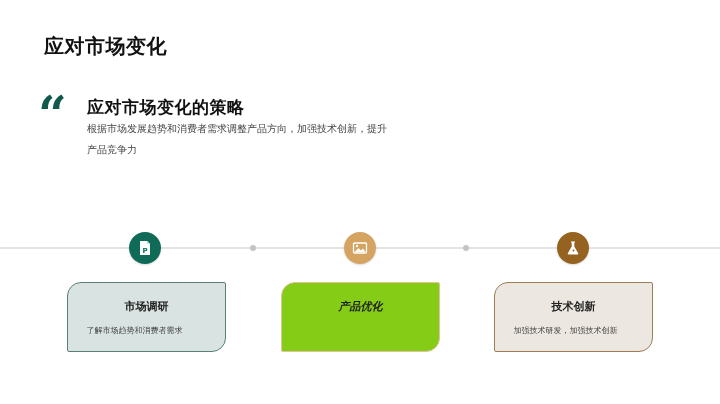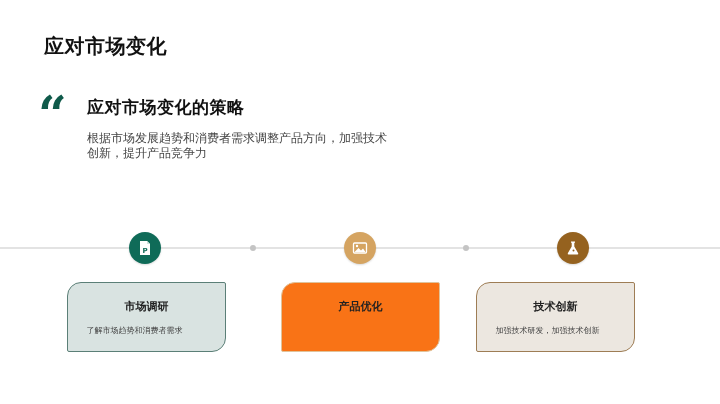--- a/index.html
+++ b/index.html
@@ -22,23 +22,23 @@
       font-family: "DejaVu Serif", "Liberation Serif", serif;
       font-size: 50px; font-weight: bold; line-height: 50px;
       color: #0f5a4a;
     }
     .quote-heading {
       position: absolute; left: 87px; top: 96px;
       font-size: 17px; font-weight: bold; color: #111;
       letter-spacing: 0.5px;
     }
     .quote-body {
-      position: absolute; left: 87px; top: 131px;
+      position: absolute; left: 87px; top: 118px;
       width: 300px;
-      font-size: 12px; line-height: 15px; color: #444;
+      font-size: 10px; line-height: 21px; color: #444;
     }
 
     .timeline-line {
       position: absolute; left: 0; top: 247px; width: 720px; height: 2px;
       background: #e3e3e3;
     }
     .timeline-dot {
       position: absolute; top: 245px; width: 6px; height: 6px;
       border-radius: 50%; background: #c4c4c4;
     }
@@ -93,27 +93,27 @@
     <div class="card-desc">了解市场趋势和消费者需求</div>
   </div>
 
   <div class="step-icon" id="icon1" style="left: 344px; background: rgb(213, 164, 97);">
     <svg viewBox="0 0 16 16">
       <rect x="1.5" y="3" width="13" height="10" rx="1" fill="none" stroke="#ffffff" stroke-width="1.3"></rect>
       <circle cx="5" cy="6" r="1.2" fill="#ffffff"></circle>
       <path d="M2.5 12 L6.5 8 L9 10.5 L11 8.5 L13.5 12 Z" fill="#ffffff"></path>
     </svg>
   </div>
-  <div class="card" id="card1" style="left: 281px; background: #f97316; border-color: rgb(224, 195, 155);">
+  <div class="card" id="card1" style="left: 281px; background: #84cc16; border-color: rgb(224, 195, 155); font-style: italic;">
     <div class="card-title">产品优化</div>
   </div>
 
   <div class="step-icon" id="icon2" style="left: 557px; background: rgb(149, 98, 31);">
     <svg viewBox="0 0 16 16">
       <path d="M6 1.5 H10 V2.8 H9.3 V6.5 L13.2 13.2 Q13.6 14.5 12.3 14.5 H3.7 Q2.4 14.5 2.8 13.2 L6.7 6.5 V2.8 H6 Z" fill="#ffffff"></path>
       <circle cx="8.5" cy="10.5" r="1" fill="#95621f"></circle>
     </svg>
   </div>
-  <div class="card" id="card2" style="left: 476px; background: rgb(236, 231, 224); border-color: rgb(158, 125, 85);">
+  <div class="card" id="card2" style="left: 494px; background: rgb(236, 231, 224); border-color: rgb(158, 125, 85);">
     <div class="card-title">技术创新</div>
     <div class="card-desc">加强技术研发，加强技术创新</div>
   </div>
 </div>
 
 </body></html>

